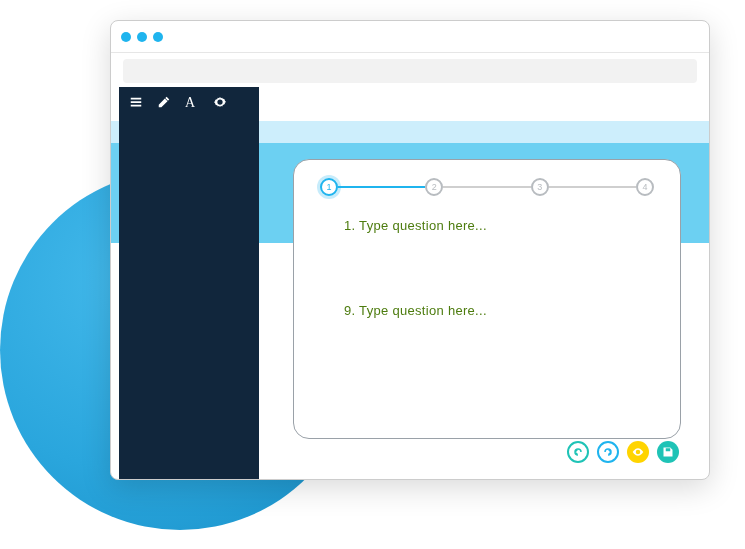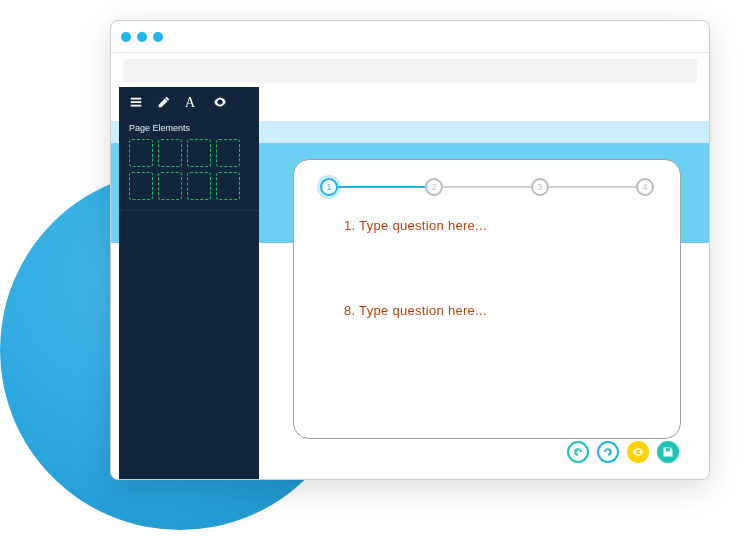--- a/index.html
+++ b/index.html
@@ -21,21 +21,21 @@
   .card{position:absolute;left:182px;top:72px;right:28px;height:280px;
     background:#fff;border:1px solid #9aa1a8;border-radius:16px;padding:18px 26px 16px 26px;}
   .stepper{display:flex;align-items:center;gap:0;margin-bottom:22px;}
   .step-circle{width:18px;height:18px;border-radius:50%;border:2px solid #b8bcc0;
     display:flex;align-items:center;justify-content:center;font-size:9px;color:#b8bcc0;
     background:#fff;flex:0 0 auto;}
   .step-circle.active{border-color:#1fb4ee;color:#1fb4ee;
     box-shadow:0 0 0 3px rgba(31,180,238,0.25);}
   .step-line{flex:1;height:2px;background:#cfcfcf;}
   .step-line.active{background:#1fb4ee;}
-  .qtext{font-size:13px;color:#c2410c;margin:0 0 0 24px;letter-spacing:.3px;}
+  .qtext{font-size:13px;color:#4d7c0f;margin:0 0 0 24px;letter-spacing:.3px;}
   .qgap{height:70px;}
   .actions{position:absolute;right:30px;bottom:16px;display:flex;gap:8px;}
   .act{width:22px;height:22px;border-radius:50%;display:flex;align-items:center;justify-content:center;}
   .act svg{width:12px;height:12px;}
   .act.undo{border:2px solid #1fc3b6;color:#1fc3b6;}
   .act.redo{border:2px solid #1fb4ee;color:#1fb4ee;}
   .act.eye{background:#ffd400;color:#fff;border:none;}
   .act.save{background:#1fc3b6;color:#fff;border:none;}
 
   .sidebar{position:absolute;left:8px;top:0;width:140px;bottom:0;
@@ -82,51 +82,38 @@
               </svg>
           </span>
           <span class="A">A</span>
           <span>
             <svg viewBox="0 0 16 16">
                 <path d="M8 5a3 3 0 100 6 3 3 0 000-6zm7 3l-1.5.9.1 1-1.2 1.2-1-.1L10.5 13 9 12.4 8 14l-1-1.6L5.5 13l-.9-1.5-1 .1L2.4 10.4l.1-1L1 8l1.5-.9-.1-1L3.6 4.9l1 .1L5.5 3 7 3.6 8 2l1 1.6L10.5 3l.9 1.5 1-.1 1.2 1.2-.1 1L15 8z" fill="#fff"></path>
               </svg>
           </span>
         </div>
 
-        <div class="sb-section">
-          <div class="sb-title">Page Elements</div>
-          <div class="grid">
-            <div class="tile green"></div>
-            <div class="tile green"></div>
-            <div class="tile green"></div>
-            <div class="tile green"></div>
-            <div class="tile green"></div>
-            <div class="tile green"></div>
-            <div class="tile green"></div>
-            <div class="tile green"></div>
-          </div>
-        </div>
 
 
       </div>
 
       <div class="card">
         <div class="stepper">
           <div class="step-circle active">1</div>
           <div class="step-line active"></div>
           <div class="step-circle">2</div>
           <div class="step-line"></div>
           <div class="step-circle">3</div>
           <div class="step-line"></div>
           <div class="step-circle">4</div>
         </div>
 
         <p class="qtext">1. Type question here...</p>
         <div class="qgap"></div>
-        <p class="qtext">8. Type question here...</p>
+        <p class="qtext">9. Type question here...</p>
       </div>
 
       <div class="actions">
         <div class="act undo">
           <svg viewBox="0 0 16 16">
               <path fill="none" stroke="currentColor" stroke-width="2" d="M12 8a4 4 0 10-4 4M4 8l3-3M4 8l3 3"></path>
             </svg>
         </div>
         <div class="act redo">
           <svg viewBox="0 0 16 16">

